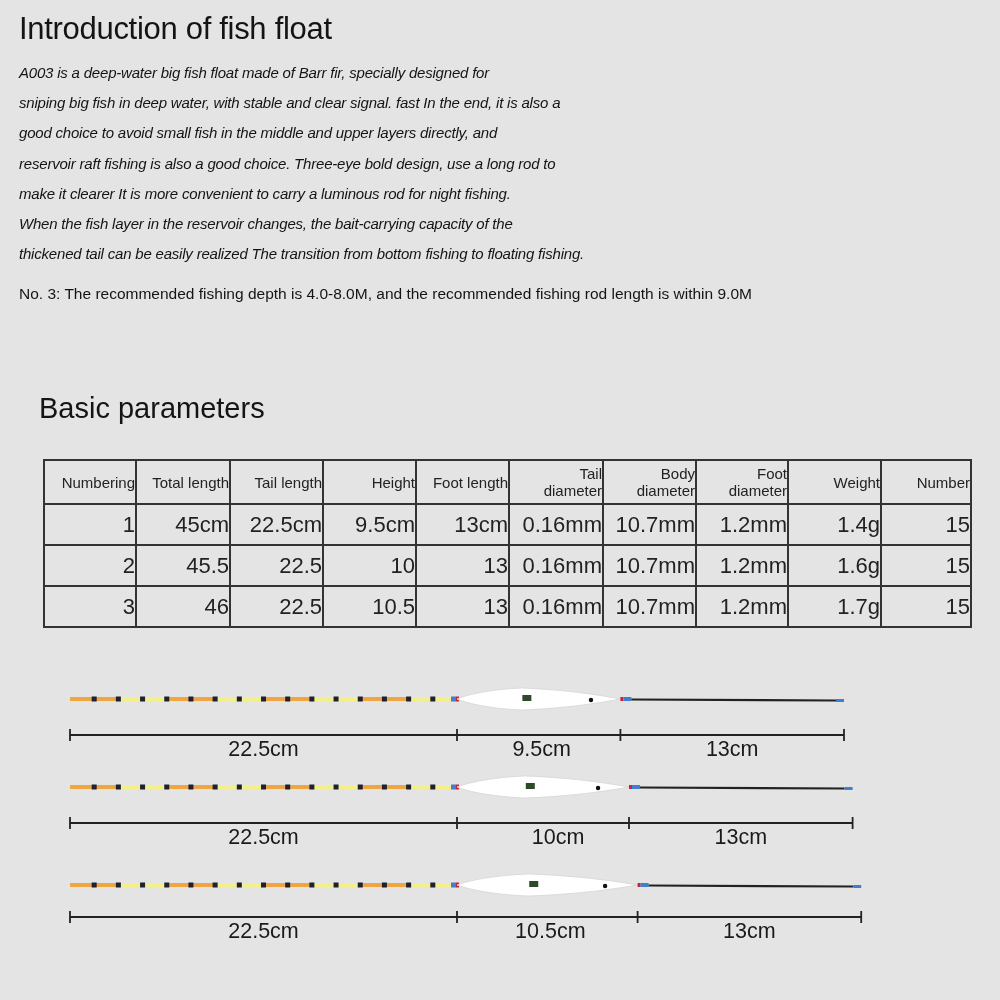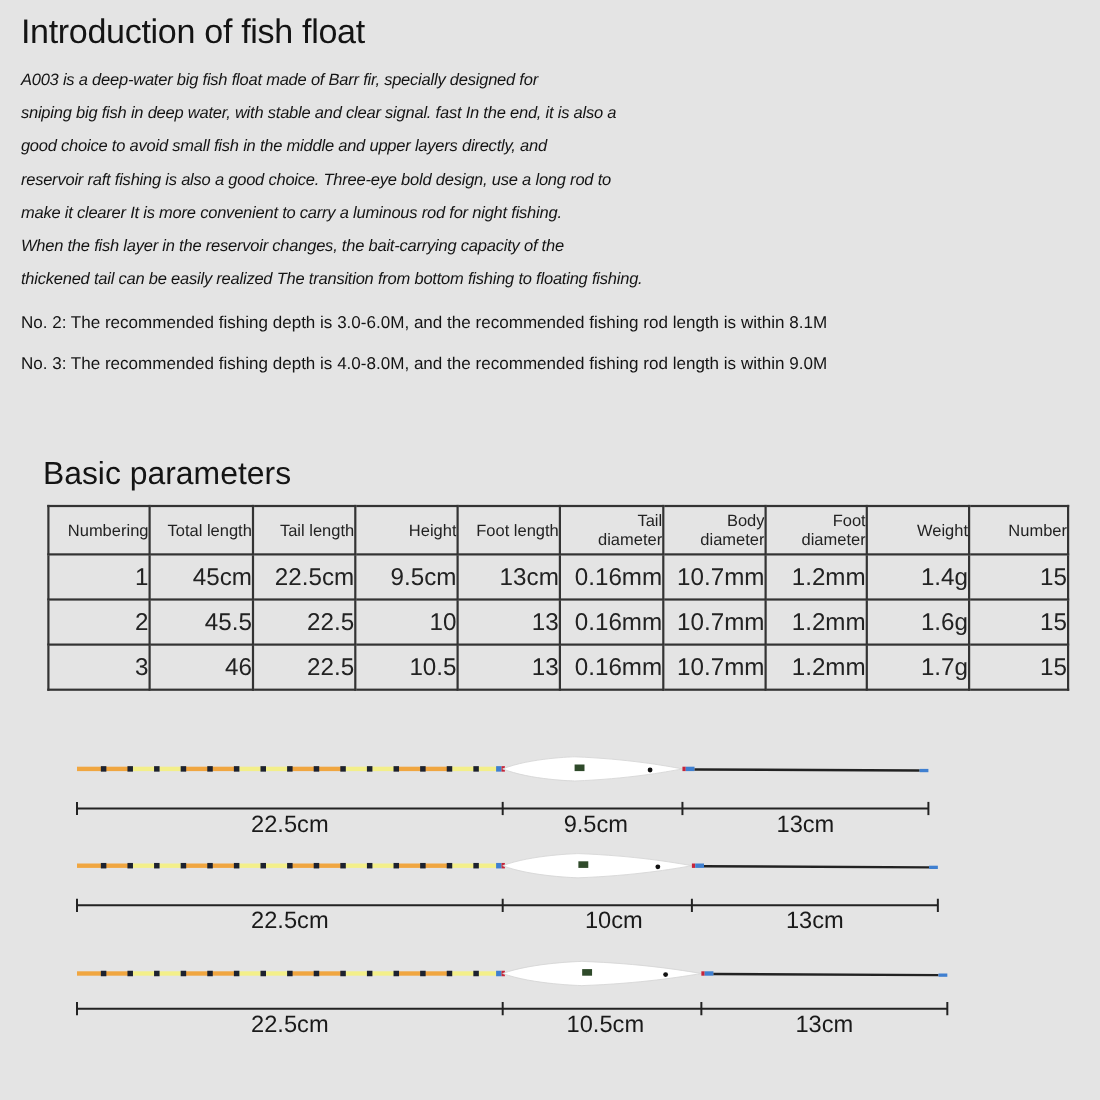--- a/index.html
+++ b/index.html
@@ -18,21 +18,21 @@
     position: absolute; left: 19px; top: 58px; width: 980px;
     font-size: 15px; line-height: 30.2px; letter-spacing: -0.2px; color: #141414; font-style: italic;
   }
   .intro .line { white-space: nowrap; }
   .recs {
     position: absolute; left: 19px; top: 282px; width: 980px;
     font-size: 15.5px; color: #141414;
   }
   .recs .rec { height: 36.5px; line-height: 24px; white-space: nowrap; }
   .subtitle {
-    position: absolute; left: 39px; top: 412px;
+    position: absolute; left: 39px; top: 389px;
     font-size: 29px; line-height: 38px; color: #141414;
   }
   table.params {
     position: absolute; left: 43px; top: 459px;
     border-collapse: collapse;
     color: #222;
   }
   table.params th, table.params td {
     border: 2px solid #333;
     text-align: right; padding: 0; overflow: hidden; white-space: nowrap;
@@ -54,21 +54,20 @@
   <div class="line">A003 is a deep-water big fish float made of Barr fir, specially designed for</div>
   <div class="line">sniping big fish in deep water, with stable and clear signal. fast In the end, it is also a</div>
   <div class="line">good choice to avoid small fish in the middle and upper layers directly, and</div>
   <div class="line">reservoir raft fishing is also a good choice. Three-eye bold design, use a long rod to</div>
   <div class="line">make it clearer It is more convenient to carry a luminous rod for night fishing.</div>
   <div class="line">When the fish layer in the reservoir changes, the bait-carrying capacity of the</div>
   <div class="line">thickened tail can be easily realized The transition from bottom fishing to floating fishing.</div>
 </div>
 
 <div class="recs">
-  <div class="rec">No. 2: The recommended fishing depth is 3.0-6.0M, and the recommended fishing rod length is within 8.1M</div>
   <div class="rec">No. 3: The recommended fishing depth is 4.0-8.0M, and the recommended fishing rod length is within 9.0M</div>
 </div>
 
 <div class="subtitle">Basic parameters</div>
 
 <table class="params">
   <colgroup>
     <col style="width:92px">
       <col style="width:94px">
       <col style="width:93px">

